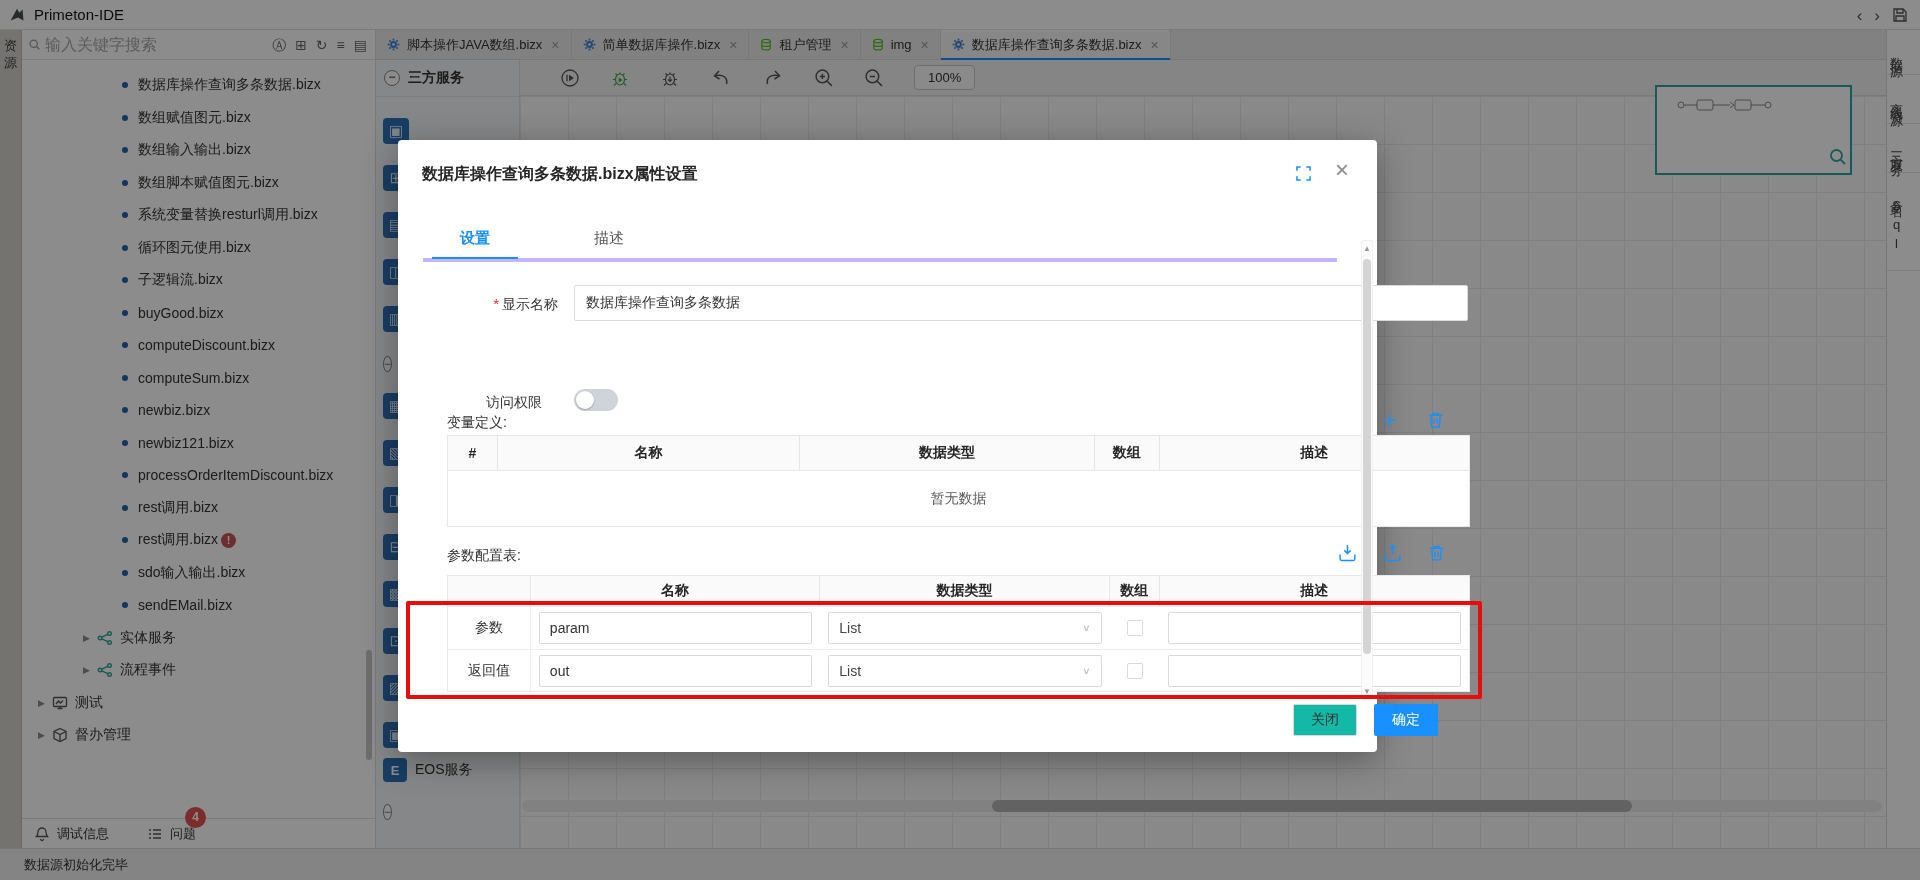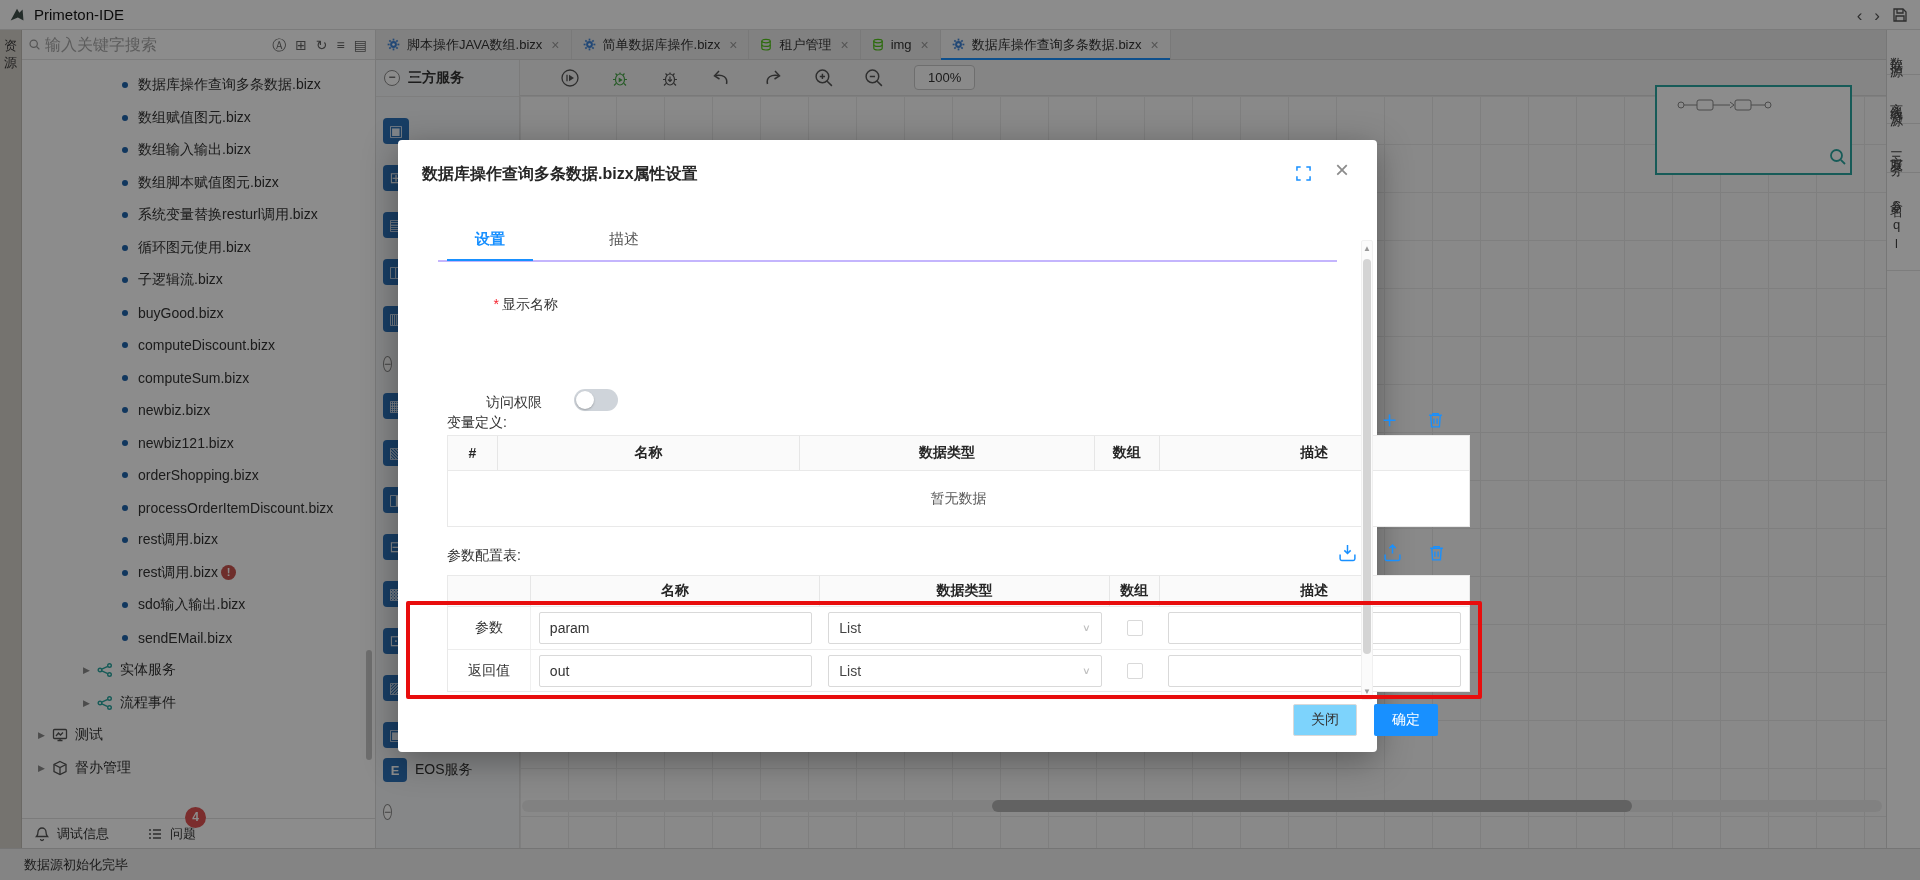--- a/index.html
+++ b/index.html
@@ -73,21 +73,21 @@
 
 
 .statusbar{position:absolute;left:0;bottom:0;width:1920px;height:32px;background:#f0f0f0;border-top:1px solid #d6d6d6;display:flex;align-items:center;padding-left:24px;font-size:13px;color:#333;z-index:6}
 
 
 .overlay{position:absolute;inset:0;background:rgba(0,0,0,0.45);z-index:50}
 .modal{position:absolute;left:398px;top:140px;width:979px;height:612px;background:#fff;border-radius:4px;box-shadow:0 8px 34px rgba(0,0,0,.35);z-index:60}
 .modal-title{position:absolute;left:24px;top:24px;font-size:16px;color:#262626;font-weight:600}
 .modal-expand{position:absolute;right:66px;top:26px;cursor:pointer}
 .modal-close{position:absolute;right:28px;top:18px;font-size:24px;color:#8c8c8c;cursor:pointer;line-height:1}
-.modal-tabs{position:absolute;left:40px;right:40px;top:78px;height:44px;border-bottom:2px solid #c4b5fd;display:flex;gap:48px;padding-left:9px}
+.modal-tabs{position:absolute;left:25px;right:40px;top:78px;height:44px;border-bottom:4px solid #c4b5fd;display:flex;gap:48px;padding-left:9px}
 .mtab{width:86px;display:flex;align-items:center;justify-content:center;font-size:15px;color:#555;position:relative;cursor:pointer}
 .mtab.active{color:var(--accent,#1890ff);font-weight:bold}
 .mtab.active::after{content:"";position:absolute;left:0;right:0;bottom:-1px;height:2px;background:var(--accent,#1890ff)}
 .fr-name-label{position:absolute;left:0;top:156px;width:160px;text-align:right;font-size:14px;color:#333}
 .req{color:#f5222d;margin-right:3px}
 .fr-name-input{position:absolute;left:176px;top:145px;width:894px;height:36px;border:1px solid #d9d9d9;border-radius:2px;padding:0 11px;font-size:14px;color:#333;outline:none;font-family:inherit}
 .fr-access-label{position:absolute;left:88px;top:254px;font-size:14px;color:#333}
 .toggle{position:absolute;left:176px;top:249px;width:44px;height:22px;border-radius:11px;background:#cfd4da;cursor:pointer}
 .toggle::after{content:"";position:absolute;left:2px;top:2px;width:18px;height:18px;border-radius:50%;background:#fff;box-shadow:0 1px 2px rgba(0,0,0,.25)}
 .sec-label{position:absolute;left:49px;font-size:14px;color:#333}
@@ -127,21 +127,21 @@
 .pc.cdesc{width:310px}
 .cell-input{width:calc(100% - 16px);height:32px;border:1px solid #d9d9d9;border-radius:2px;padding:0 10px;font-size:14px;color:#333;outline:none;font-family:inherit}
 .cell-select{width:calc(100% - 16px);height:32px;border:1px solid #d9d9d9;border-radius:2px;padding:0 10px;font-size:14px;color:#444;display:flex;align-items:center;justify-content:space-between;cursor:pointer;background:#fff}
 .chev{color:#bfbfbf;font-size:12px;transform:scaleY(.8)}
 .checkbox{width:16px;height:16px;border:1px solid #d9d9d9;border-radius:2px;background:#fff;cursor:pointer}
 .modal-scrollbar{position:absolute;right:4px;top:100px;width:12px;height:460px;background:#fbfbfb;border:1px solid #f0f0f0;border-radius:2px}
 .sb-arrow{position:absolute;left:0;width:100%;text-align:center;font-size:8px;color:#999;cursor:pointer}
 .sb-up{top:3px}.sb-down{bottom:3px}
 .sb-thumb{position:absolute;left:1px;top:18px;width:8px;height:395px;background:#d4d4d4;border-radius:4px;cursor:grab}
 .btn{position:absolute;top:564px;width:64px;height:32px;border-radius:2px;font-size:14px;font-family:inherit;cursor:pointer;display:flex;align-items:center;justify-content:center}
-.btn-close{left:895px;border:1px solid #d9d9d9;background:#7dd3fc;color:#333}
+.btn-close{left:895px;border:1px solid #d9d9d9;background:#14b8a6;color:#333}
 .btn-ok{left:976px;border:none;background:var(--accent,#1890ff);color:#fff}
 .annotation-rect{position:absolute;left:406px;top:601px;width:1076px;height:98px;border:4px solid var(--annotation-red,#e80d0d);border-radius:2px;z-index:70;pointer-events:none}
 </style>
 </head>
 <body>
 
 <div class="app">
 
   <div class="titlebar">
     <span class="logo">
@@ -264,26 +264,20 @@
         </div>
 
         <div class="titem lvl2">
 
           <span class="bullet"></span>
           <span>newbiz121.bizx</span>
 
         </div>
 
 
-        <div class="titem lvl2">
-
-          <span class="bullet"></span>
-          <span>orderShopping.bizx</span>
-
-        </div>
 
         <div class="titem lvl2">
 
           <span class="bullet"></span>
           <span>processOrderItemDiscount.bizx</span>
 
         </div>
 
         <div class="titem lvl2">
 
@@ -628,20 +622,21 @@
 
     <div class="modal-tabs">
 
     <div class="mtab active">设置</div>
         <div class="mtab">描述</div>
       </div>
 
     <div class="fr-name-label">
       <span class="req">*</span><span>显示名称</span>
     </div>
+    <input class="fr-name-input" value="数据库操作查询多条数据" style="">
 
     <div class="fr-access-label">访问权限</div>
     <div class="toggle"></div>
 
     <div class="sec-label sec-vars">变量定义:</div>
     <div class="sec-icons vars-icons">
       <span class="plus-icon">＋</span>
       <span class="blue-svg">
           <svg width="17" height="18" viewBox="0 0 16 17" fill="none" stroke="#1890ff" stroke-width="1.3">
             <path d="M2 4h12M5.5 4V2.5h5V4M3.5 4l.8 11h7.4l.8-11M6.5 7v5M9.5 7v5"></path>

